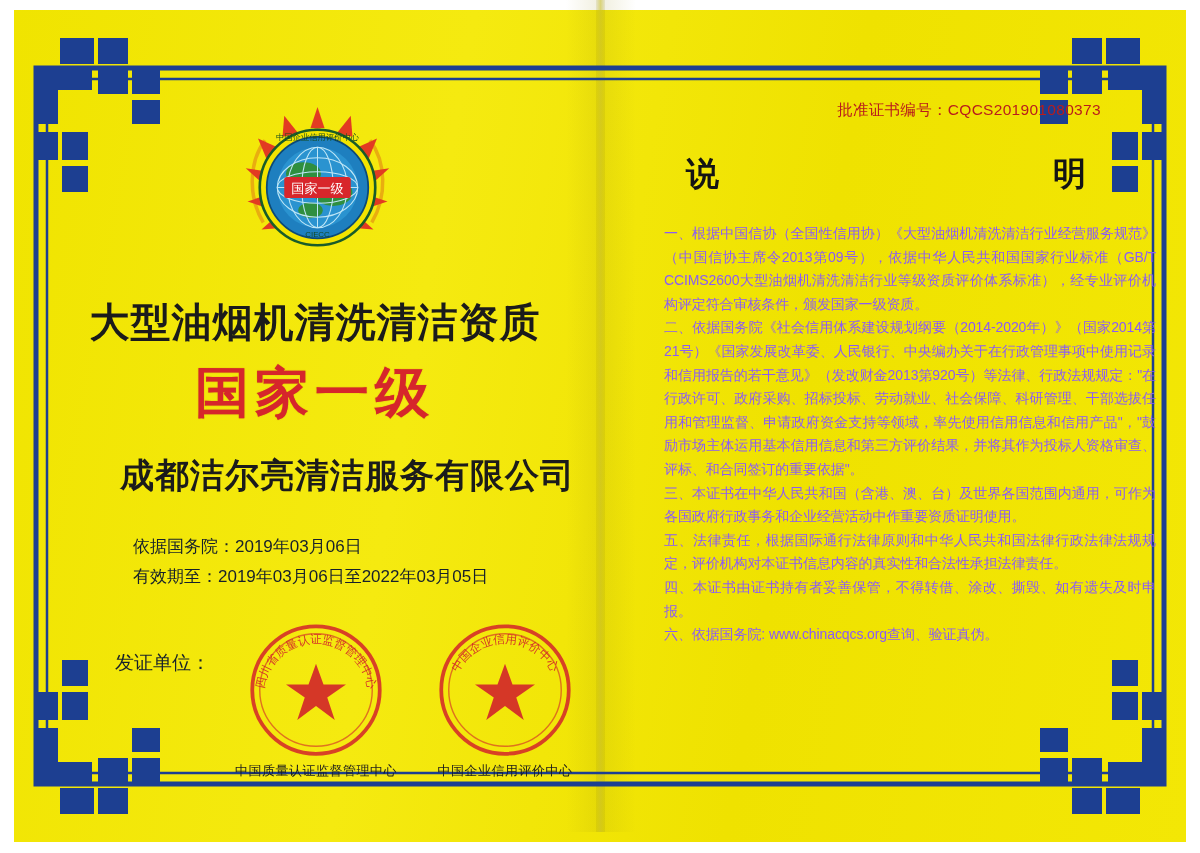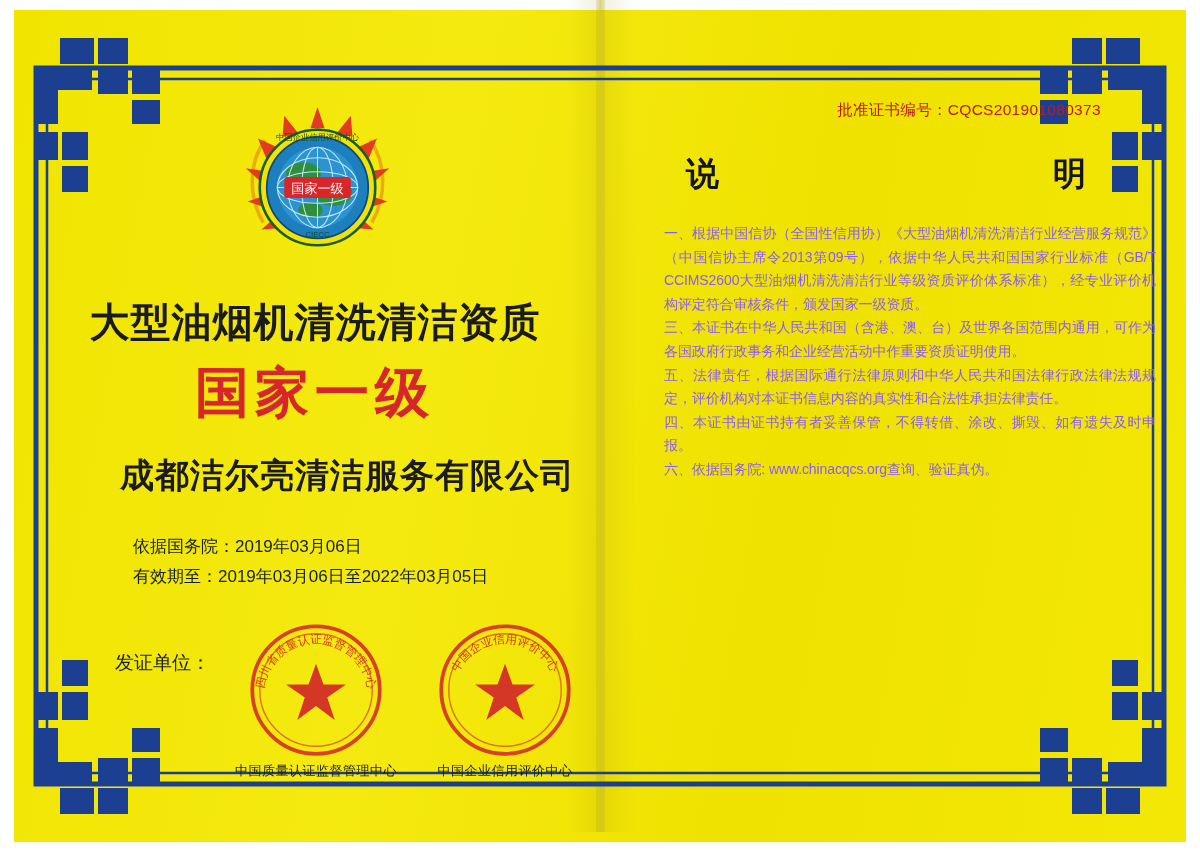--- a/index.html
+++ b/index.html
@@ -266,19 +266,20 @@
       <span>批准证书编号：</span><span>CQCS201901080373</span>
     </div>
 
     <div class="shuoming">
       <span>说</span>
       <span>明</span>
     </div>
 
     <div class="body-text">
       <p>一、根据中国信协（全国性信用协）《大型油烟机清洗清洁行业经营服务规范》（中国信协主席令2013第09号），依据中华人民共和国国家行业标准（GB/T CCIMS2600大型油烟机清洗清洁行业等级资质评价体系标准），经专业评价机构评定符合审核条件，颁发国家一级资质。</p>
+      <p>二、依据国务院《社会信用体系建设规划纲要（2014-2020年）》（国家2014第21号）《国家发展改革委、人民银行、中央编办关于在行政管理事项中使用记录和信用报告的若干意见》（发改财金2013第920号）等法律、行政法规规定："在行政许可、政府采购、招标投标、劳动就业、社会保障、科研管理、干部选拔任用和管理监督、申请政府资金支持等领域，率先使用信用信息和信用产品"，"鼓励市场主体运用基本信用信息和第三方评价结果，并将其作为投标人资格审查、评标、和合同签订的重要依据"。</p>
       <p>三、本证书在中华人民共和国（含港、澳、台）及世界各国范围内通用，可作为各国政府行政事务和企业经营活动中作重要资质证明使用。</p>
       <p>五、法律责任，根据国际通行法律原则和中华人民共和国法律行政法律法规规定，评价机构对本证书信息内容的真实性和合法性承担法律责任。</p>
       <p>四、本证书由证书持有者妥善保管，不得转借、涂改、撕毁、如有遗失及时申报。</p>
       <p>六、依据国务院: www.chinacqcs.org查询、验证真伪。</p>
     </div>
   </div>
 </div>
 
 </body></html>

